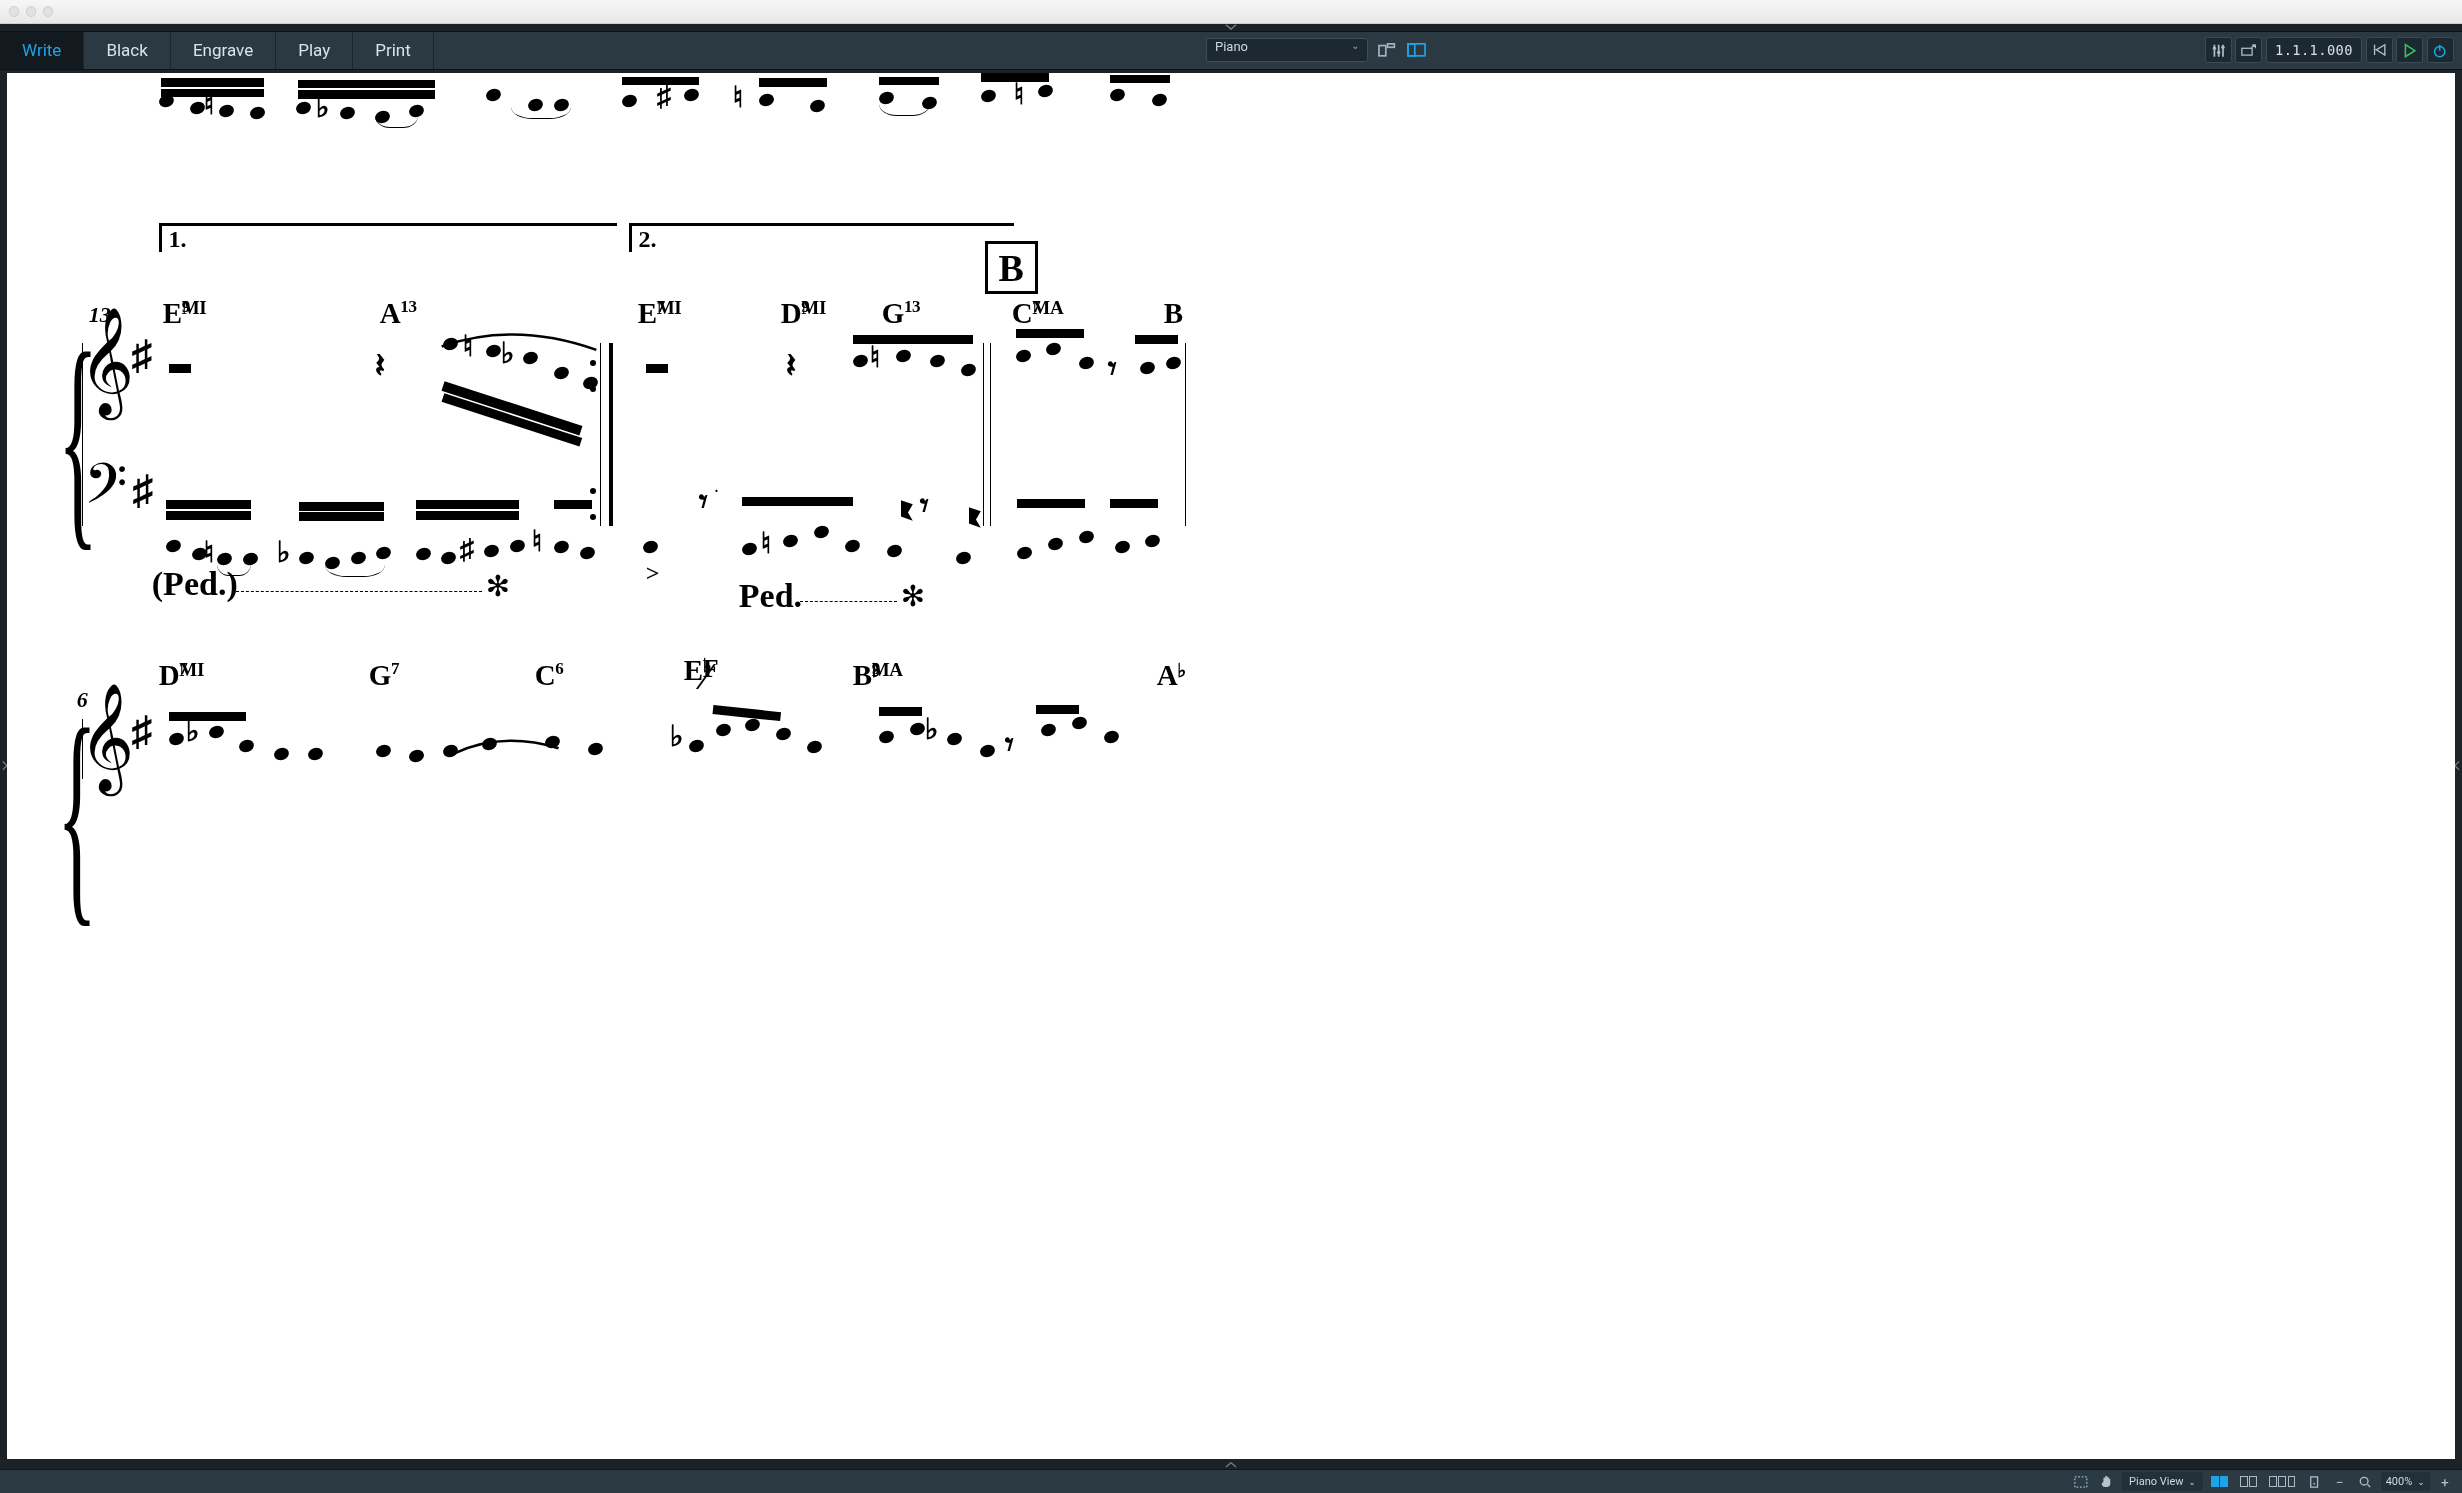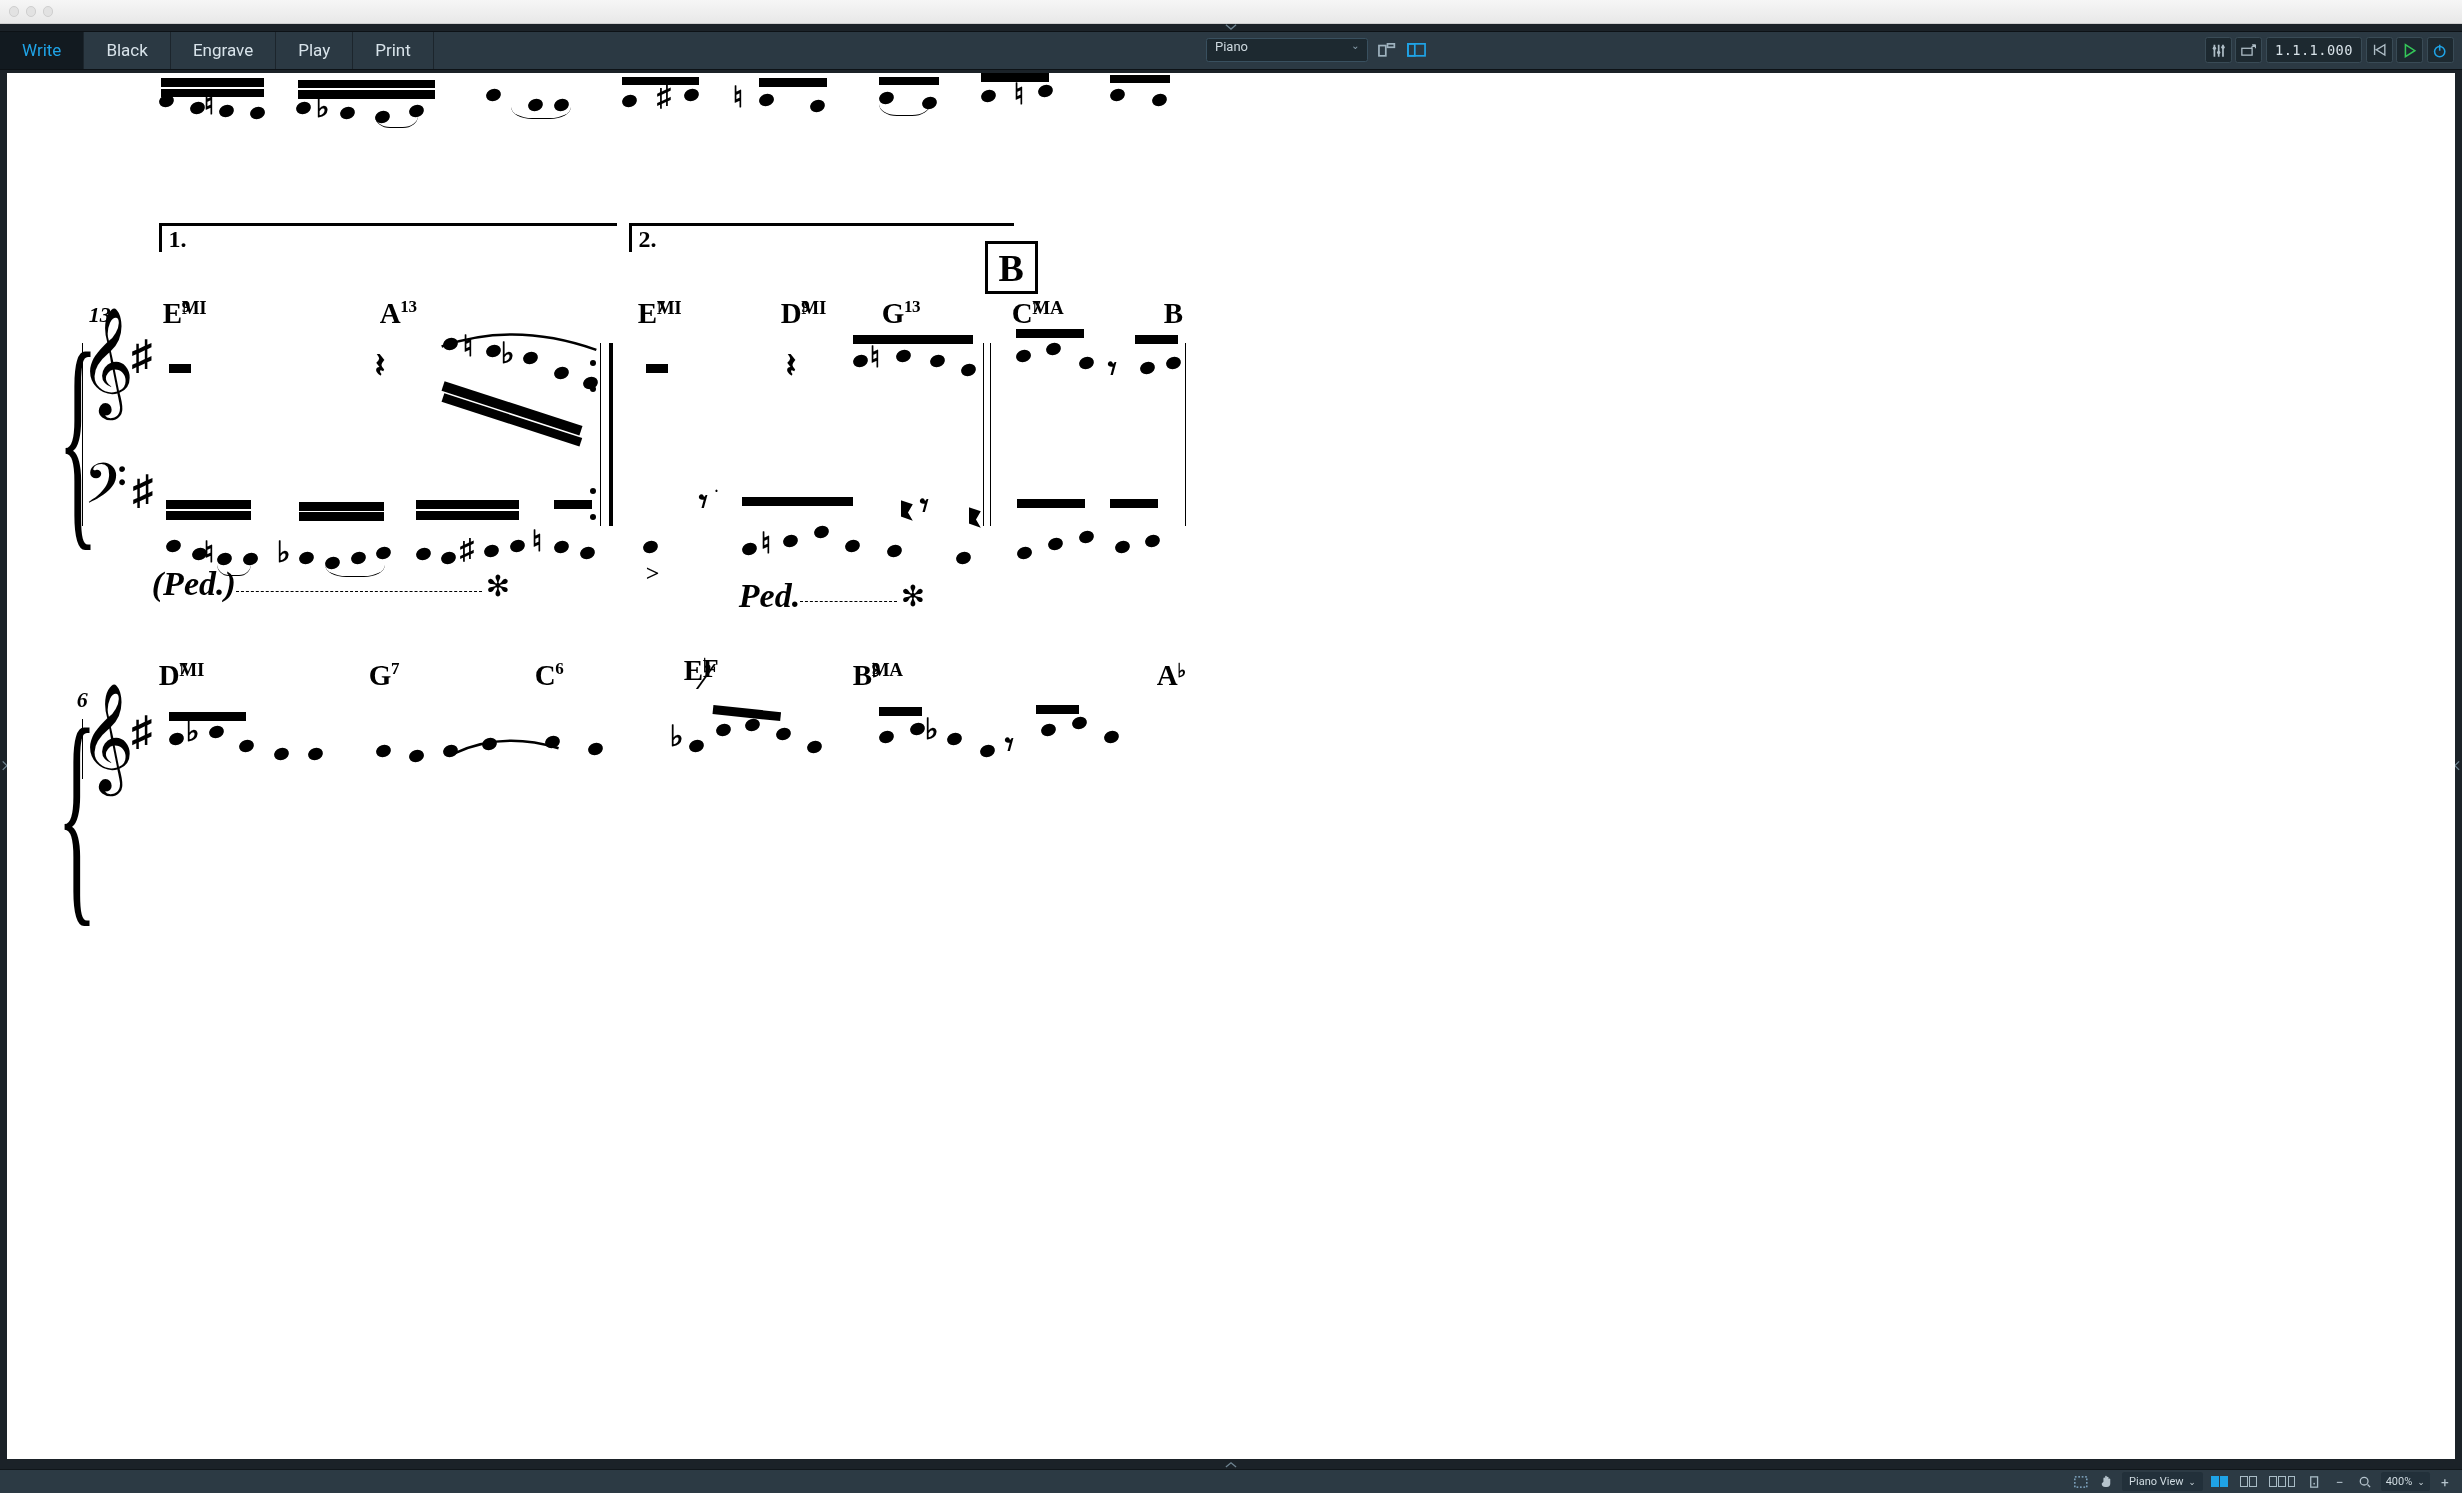--- a/index.html
+++ b/index.html
@@ -191,21 +191,21 @@
       width:12px; height:20.5px;
       background:#000;
       clip-path: polygon(0 0, 100% 20%, 60% 60%, 100% 100%, 0 80%);
     }
     .rest-8  { font-size:34px; font-weight:bold;}
     .rest-half { width:22px; height:8.5px; background:#000;}
     .accidental { font-size:29px; font-weight:bold;}
 
     .pedal {
       font-family:'Brush Script MT','Segoe Script',cursive;
-      font-size:34px; font-weight:bold; font-style:italic;
+      font-size:34px; font-weight:bold; 
     }
     .pedal-line { border-bottom:1.7px dashed #000; height:0;}
     .asterisk { font-size:29px; font-family: serif;}
 
     
     .edge-handle {
       position:absolute; top:50%; transform:translateY(-50%);
       width:8.5px; height:31px;
       display:flex; align-items:center; justify-content:center;
       color:#6e8290; font-size:10.3px;

